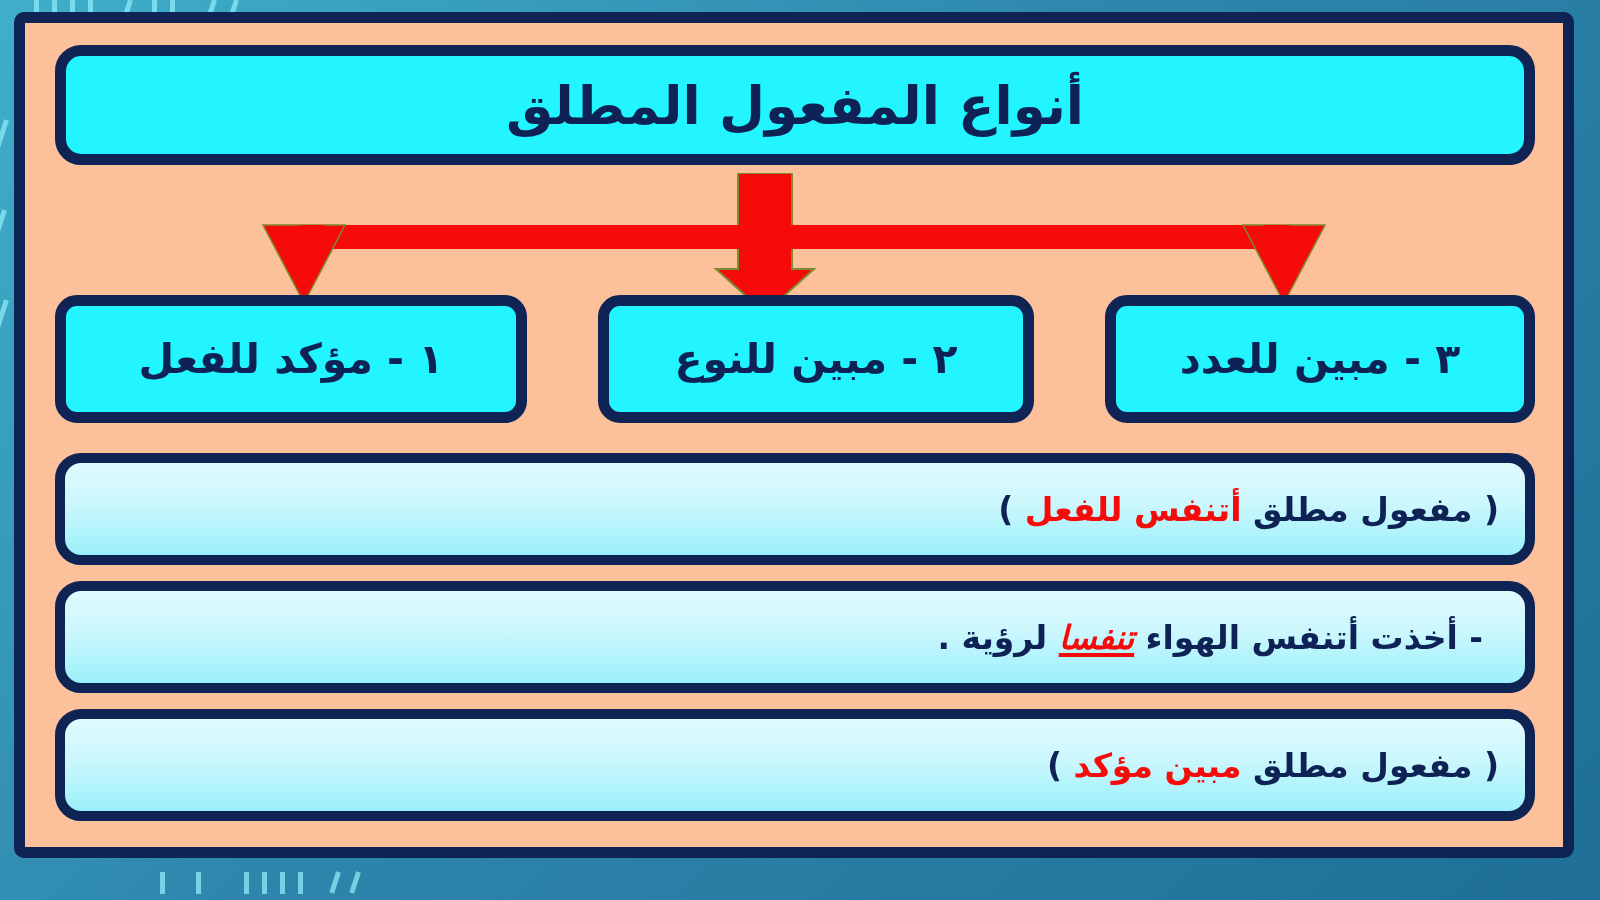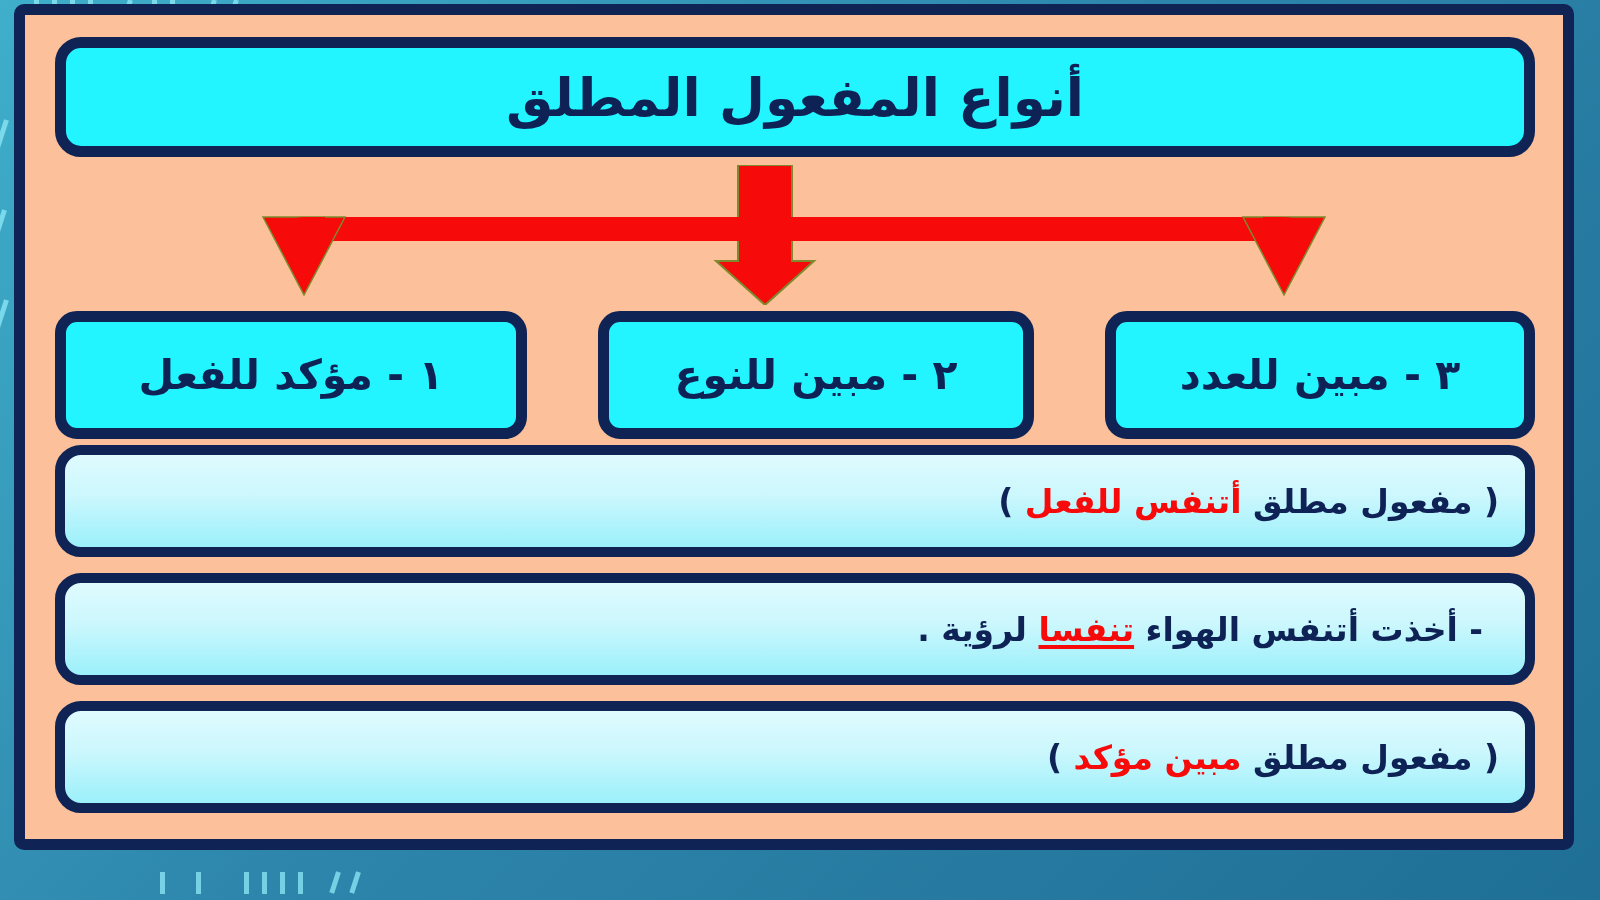--- a/index.html
+++ b/index.html
@@ -29,21 +29,21 @@
     background: #8FE9F7;
     opacity: .75;
   }
   .tick.v { width: 5px; }
   .tick.d { width: 5px; transform: rotate(18deg); transform-origin: top center; }
 
   
   .frame {
     position: absolute;
     left: 14px;
-    top: 4px;
+    top: 12px;
     width: 1560px;
     height: 846px;
     background: #FCC09B;
     border: 11px solid #0F2355;
     border-radius: 10px;
     box-sizing: border-box;
   }
 
   
   .title-box {
@@ -93,21 +93,20 @@
   }
   .cat-box {
     background: #22F5FF;
     border: 11px solid #0F2355;
     border-radius: 22px;
     box-sizing: border-box;
     display: flex;
     align-items: center;
     justify-content: center;
     height: 128px;
-    margin-top: 24px;
   }
   .cat-box.c1 { width: 472px; }
   .cat-box.c2 { width: 436px; }
   .cat-box.c3 { width: 430px; }
   .cat-text {
     color: #0E2256;
     font-size: 41px;
     font-weight: bold;
     white-space: nowrap;
   }
@@ -139,20 +138,21 @@
     white-space: nowrap;
   }
   .ex-sentence { padding-inline-start: 16px; }
   .ex-tag { padding-inline-end: 18px; }
 
   .hl-red-u {
     color: #F60A0A;
     text-decoration: underline;
     text-decoration-thickness: 4px;
     text-underline-offset: 4px;
+    font-style: italic;
   }
   .hl-navy-u {
     color: #0E2256;
     text-decoration: underline;
     text-decoration-thickness: 4px;
     text-underline-offset: 4px;
   }
   .hl-red { color: #F60A0A; }
 </style>
 </head>

